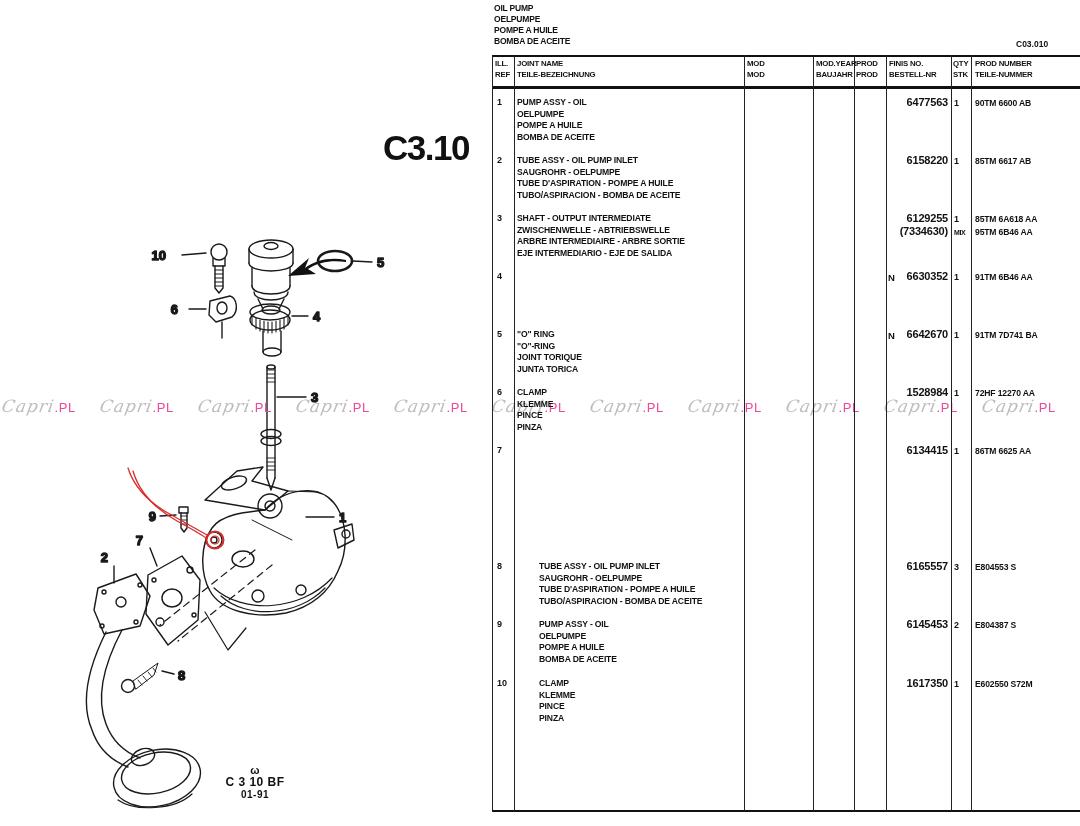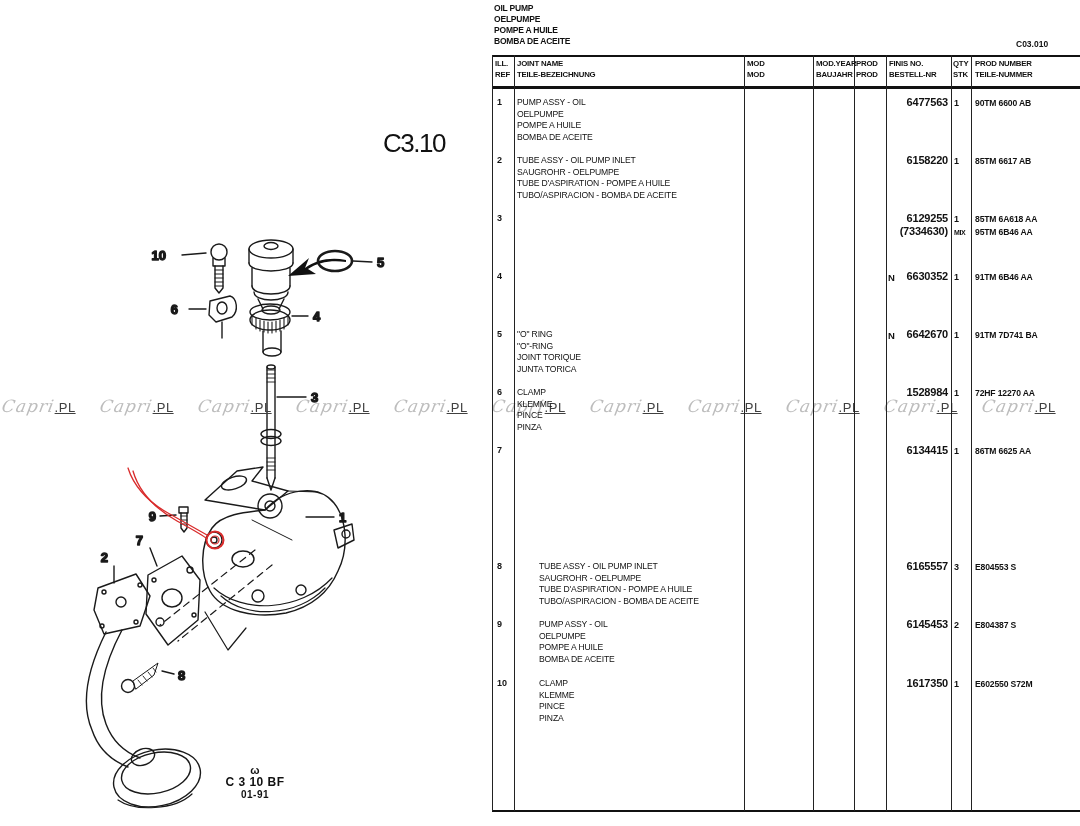--- a/index.html
+++ b/index.html
@@ -11,38 +11,38 @@
   #cat{ position:absolute; left:492px; top:0; width:588px; height:826px; }
   .doc-title{ position:absolute; left:2px; top:3px; font-size:8.5px; font-weight:bold;
     line-height:11px; letter-spacing:-0.2px; white-space:pre; }
   .doc-code{ position:absolute; left:524px; top:3px; font-size:8.5px; font-weight:bold;margin-top:36px; }
   .hline{ position:absolute; left:0; width:588px; background:#111; }
   .vline{ position:absolute; top:55px; width:1px; height:756px; background:#222; }
   .hdr{ position:absolute; top:58px; font-size:7.8px; font-weight:bold; line-height:11px;
     letter-spacing:-0.2px; white-space:pre; }
   .trow{ position:absolute; left:0; width:588px; height:56px; }
   .c-ref{ position:absolute; left:5px; top:0; font-size:9px; font-weight:bold; }
-  .c-name{ position:absolute; left:25px; top:0; width:225px; font-size:8.6px; font-weight:normal;
+  .c-name{ position:absolute; left:25px; top:0; width:225px; font-size:8.6px; font-weight:bold;
     line-height:11.6px; letter-spacing:-0.15px; white-space:pre; }
   .c-name.indent{ left:47px; }
   .c-prod{ position:absolute; left:396px; top:1px; font-size:9.5px; font-weight:bold; }
   .c-finis{ position:absolute; left:394px; top:-1px; width:62px; text-align:right;
     font-size:11px; font-weight:bold; line-height:13px; letter-spacing:-0.2px; }
   .c-qty{ position:absolute; left:462px; top:0; width:17px; font-size:9px; font-weight:bold;
     line-height:13px; letter-spacing:-0.4px; }
   .c-qty div:nth-child(2){ font-size:7px; }
   .c-part{ position:absolute; left:483px; top:0; width:104px; font-size:8.6px; font-weight:bold;
     line-height:13px; letter-spacing:-0.15px; white-space:pre; }
   
   .wm{ position:absolute; top:396px; color:#bdbdbd; white-space:nowrap; }
   .wm-script{ font-family:"DejaVu Serif", serif; font-style:italic; font-size:17px;
     display:inline-block; transform:skewX(-10deg); letter-spacing:1px; }
-  .wm-suffix{ font-size:13px; color:#404040; letter-spacing:0.5px;text-decoration:underline; }
+  .wm-suffix{ font-size:13px; color:#ec4899; letter-spacing:0.5px; }
   
-  #figlabel{ position:absolute; left:383px; top:128px; font-size:26px; font-weight:normal;
+  #figlabel{ position:absolute; left:383px; top:128px; font-size:35px; font-weight:bold;
     letter-spacing:-1.5px; }
   #figfooter{ position:absolute; left:205px; top:764px; width:100px; text-align:center;
     font-weight:bold; }
   #figfooter .sym{ font-size:11px; line-height:12px;}
   #figfooter .code{ font-size:12px; line-height:13px; letter-spacing:0.5px;}
   #figfooter .date{ font-size:10px; line-height:12px; letter-spacing:0.5px;}
   svg text{ font-family:"Liberation Sans", sans-serif; font-weight:bold; font-size:13px; fill:#111; }
 </style>
 </head>
 <body>
@@ -274,20 +274,21 @@
           <div>6158220</div>
         </div>
       <div class="c-qty">
           <div>1</div>
         </div>
       <div class="c-part"><div>85TM 6617 AB</div></div>
     </div>
 
     <div class="trow" style="top:213px">
       <span class="c-ref">3</span>
+      <div class="c-name"><div>SHAFT - OUTPUT INTERMEDIATE</div><div>ZWISCHENWELLE - ABTRIEBSWELLE</div><div>ARBRE INTERMEDIAIRE - ARBRE SORTIE</div><div>EJE INTERMEDIARIO - EJE DE SALIDA</div></div>
       <div class="c-finis">
           <div>6129255</div>
           <div>(7334630)</div>
         </div>
       <div class="c-qty">
           <div>1</div>
           <div>MIX</div>
         </div>
       <div class="c-part"><div>85TM 6A618 AA</div><div>95TM 6B46 AA</div></div>
     </div>

